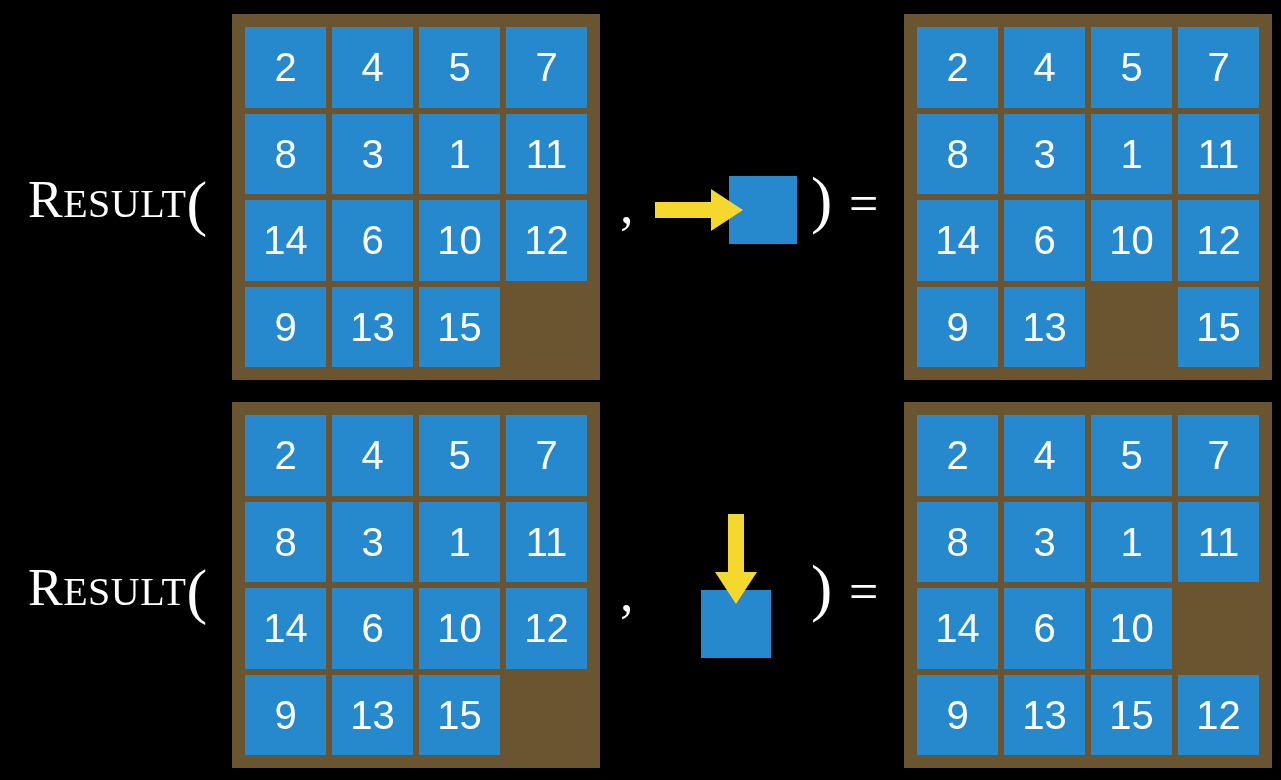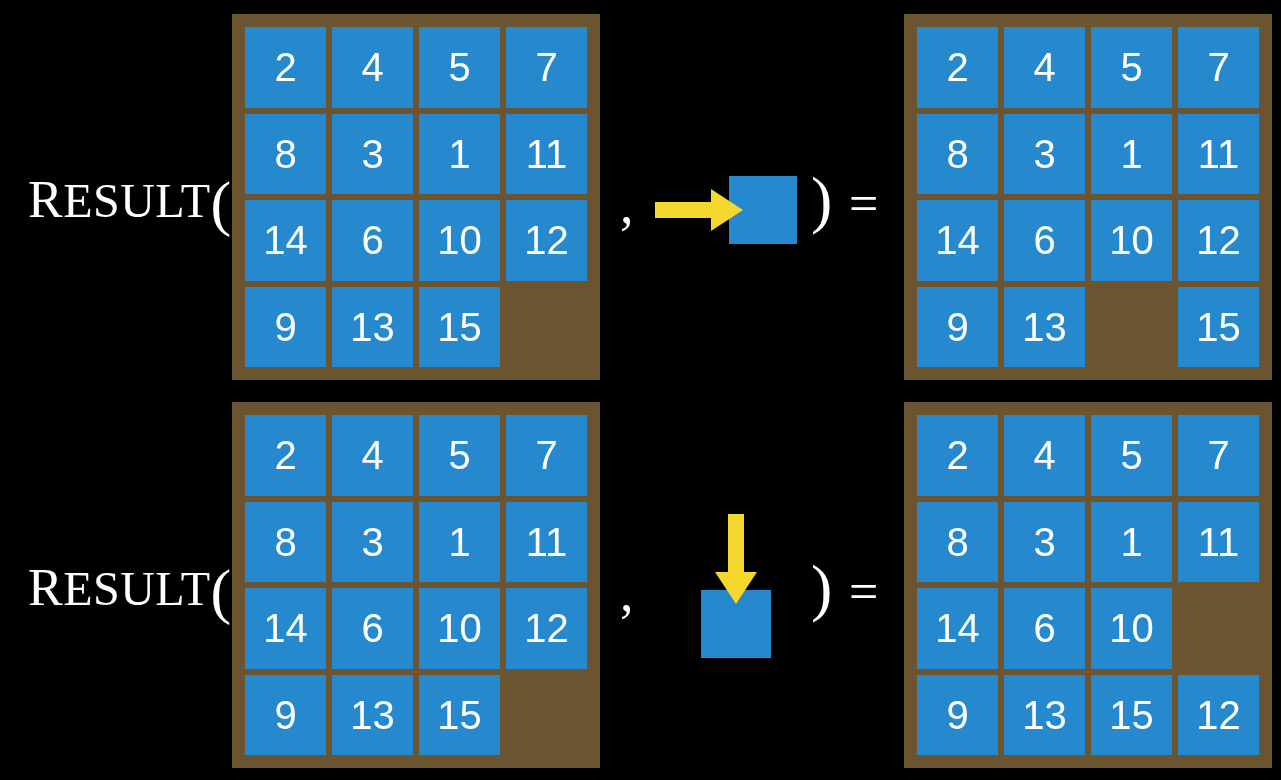--- a/index.html
+++ b/index.html
@@ -28,21 +28,21 @@
     font-family: "Liberation Serif", serif;
     color: #ffffff;
     white-space: nowrap;
     line-height: 1;
     letter-spacing: 0.5px;
   }
   .result-label .cap-first {
     font-size: 52px;
   }
   .result-label .small-caps {
-    font-size: 48px;
+    font-size: 40px;
     text-align: center;
   }
   .result-label .paren {
     font-size: 62px;
     vertical-align: -0.11em;
   }
 
   
   .comma {
     position: absolute;

